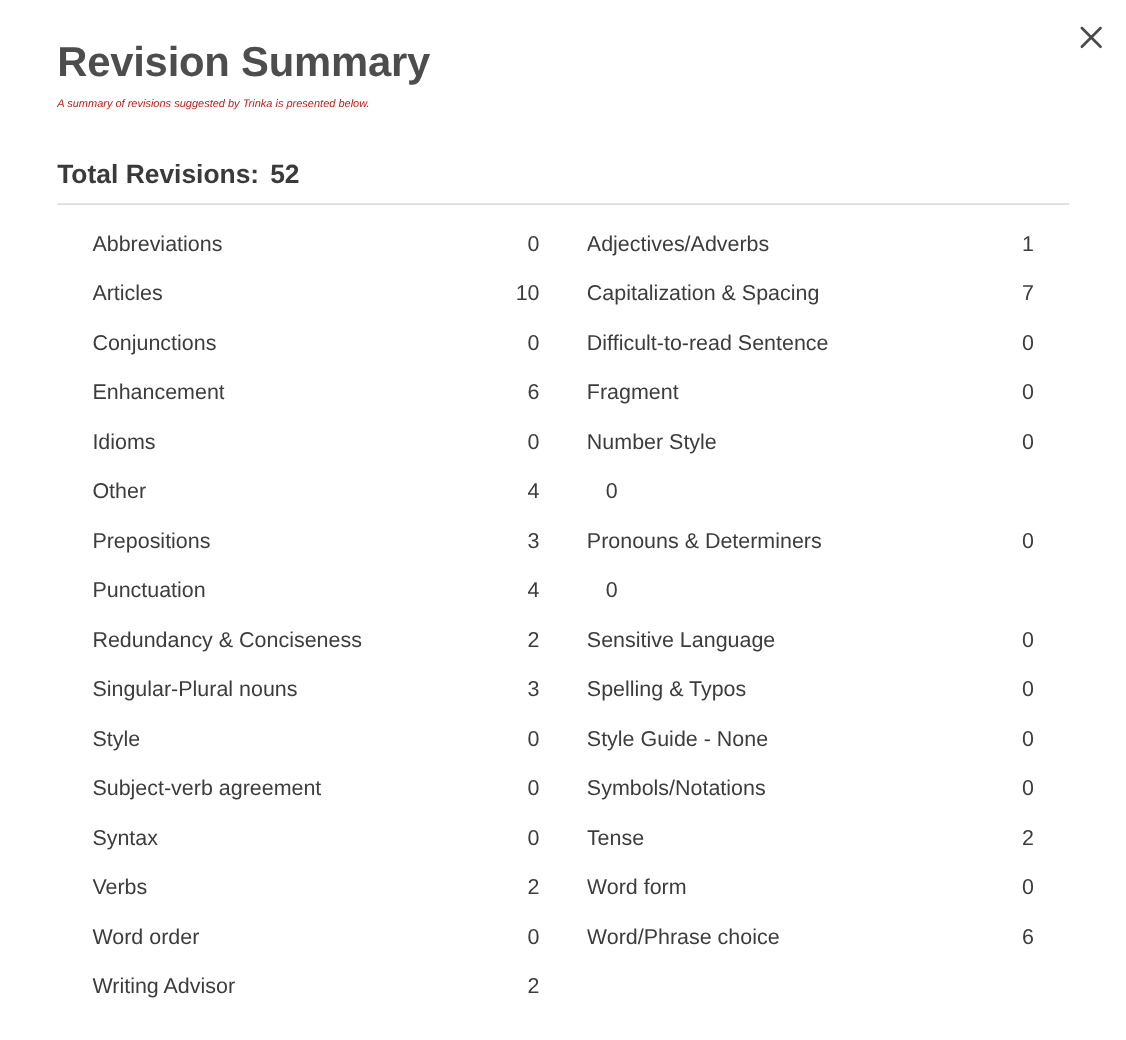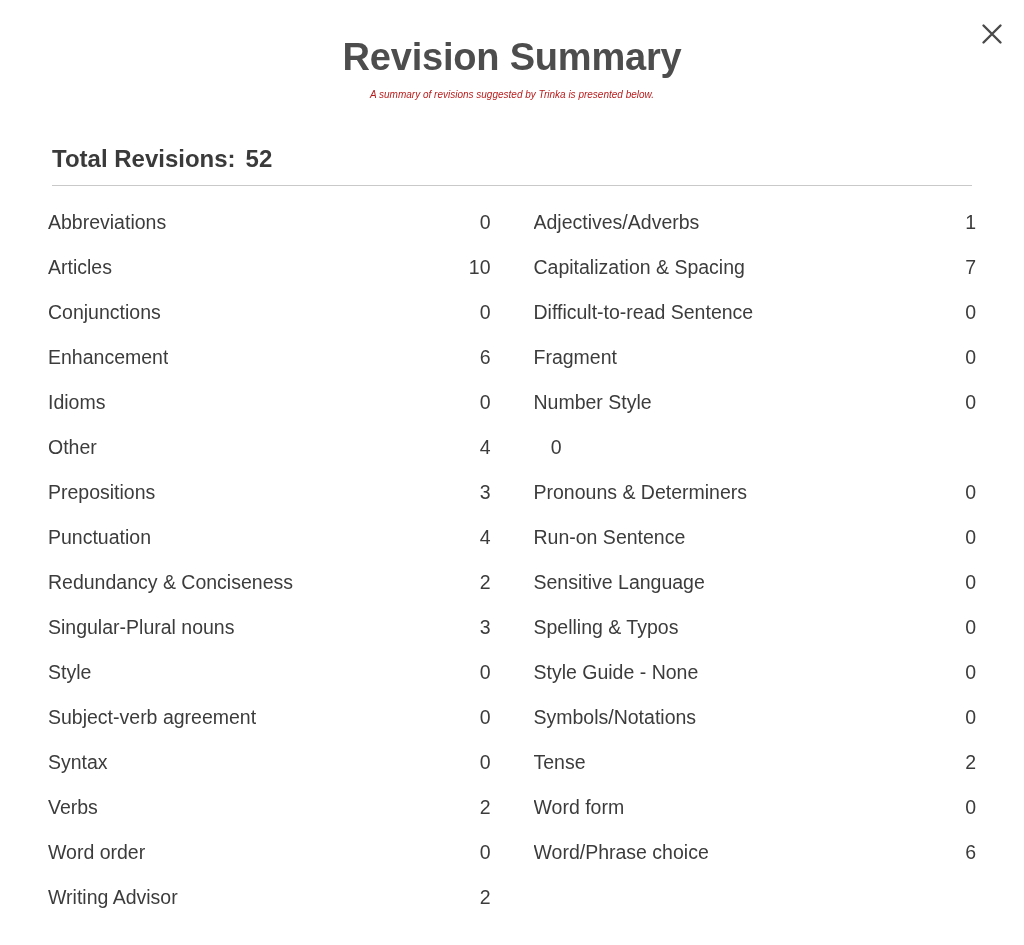--- a/index.html
+++ b/index.html
@@ -36,21 +36,20 @@
     background: transparent;
     border: none;
     padding: 0;
     color: #4a4a4a;
     line-height: 1;
   }
   .close-btn svg { display: block; }
 
   .header {
     padding: 36px 52px 0 52px;
-    text-align: center;
   }
 
   .page-title {
     font-size: 38px;
     font-weight: bold;
     color: #4d4d4d;
     letter-spacing: -0.2px;
     margin: 0;
     line-height: 1.15;
   }
@@ -76,21 +75,21 @@
   .total-value { margin-left: 10px; }
 
   .divider {
     margin: 12px 52px 0 52px;
     height: 1px;
     background: #c9c9c9;
   }
 
   .columns {
     display: flex;
-    padding: 0 48px;
+    padding: 0 84px;
     margin-top: 14px;
     gap: 43px;
     justify-content: flex-end;
   }
 
   .col {
     flex: 1 1 0;
     min-width: 0;
   }
 
@@ -234,21 +233,20 @@
           <span class="stat-value">0</span>
         </div>
         <div class="stat-row">
           <span class="stat-value">0</span>
         </div>
         <div class="stat-row">
           <span class="stat-label">Pronouns &amp; Determiners</span>
           <span class="stat-value">0</span>
         </div>
         <div class="stat-row">
-          <span class="stat-label">Run-on Sentence</span>
           <span class="stat-value">0</span>
         </div>
         <div class="stat-row">
           <span class="stat-label">Sensitive Language</span>
           <span class="stat-value">0</span>
         </div>
         <div class="stat-row">
           <span class="stat-label">Spelling &amp; Typos</span>
           <span class="stat-value">0</span>
         </div>

